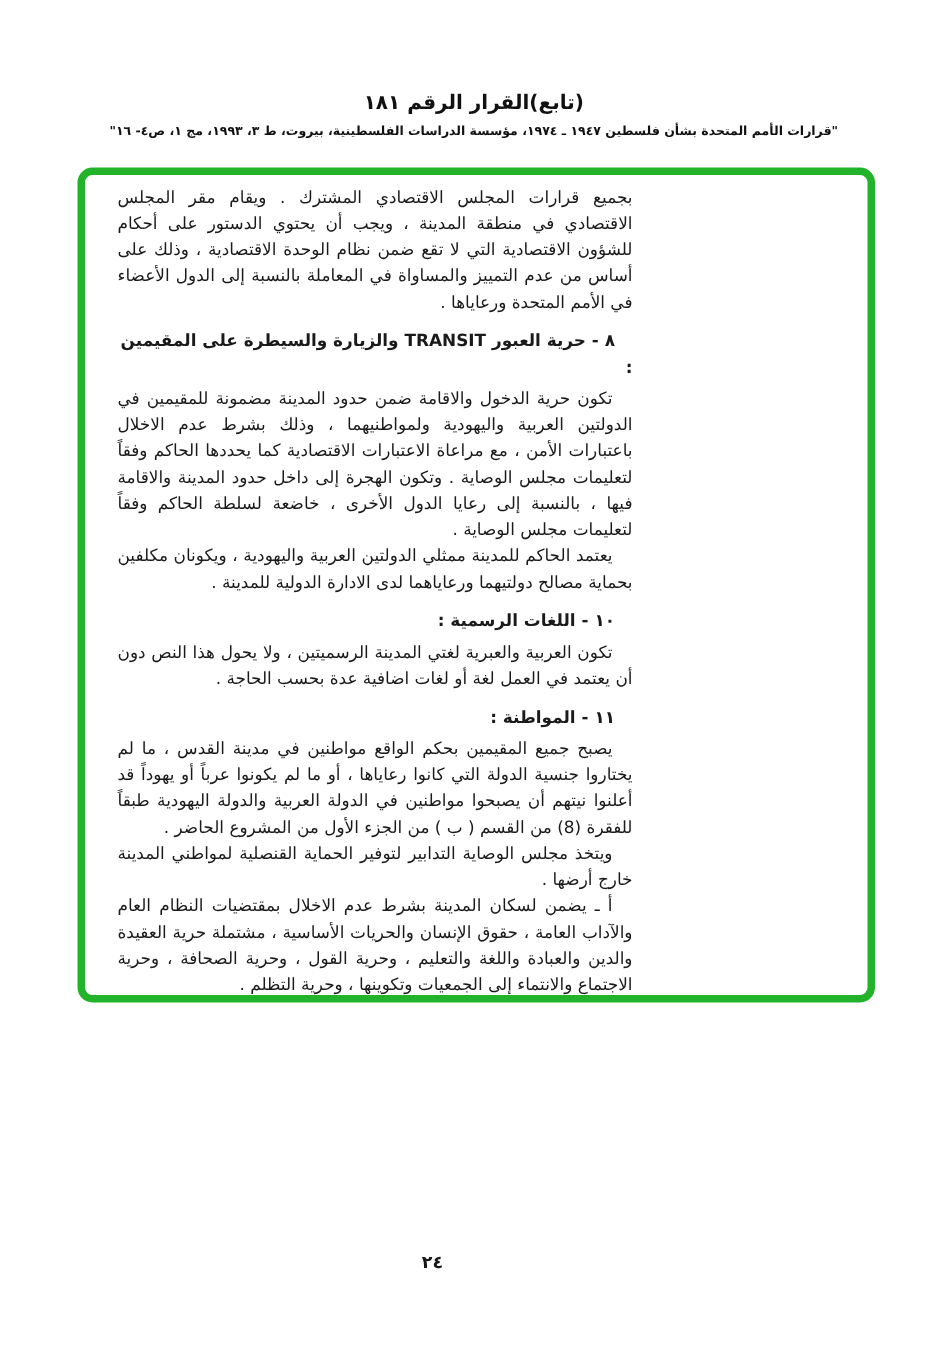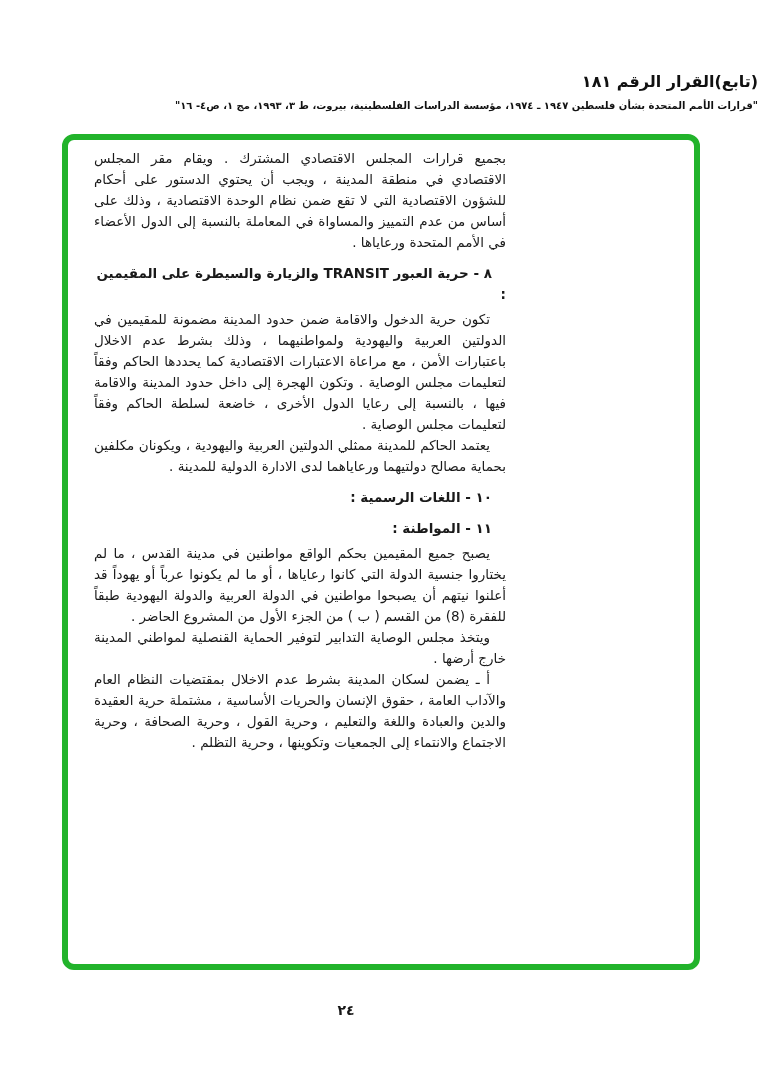--- a/index.html
+++ b/index.html
@@ -13,41 +13,41 @@
     position: relative;
     font-family: "DejaVu Sans", "Liberation Sans", sans-serif;
     color: #161616;
     overflow: hidden;
   }
   .page-header {
     position: absolute;
     top: 72px;
     left: 0;
     width: 758px;
-    text-align: right;
+    text-align: center;
     direction: rtl;
   }
   .doc-title {
     font-weight: bold;
     font-size: 16px;
     color: #111111;
   }
   .doc-citation {
     font-weight: bold;
     font-size: 10px;
     margin-top: 9px;
     color: #111111;
     letter-spacing: 0.2px;
   }
   .green-frame {
     position: absolute;
     left: 62px;
     top: 134px;
     width: 638px;
-    height: 836px;
+    height: 668px;
     box-sizing: border-box;
     border: 6px solid #22b32b;
     border-radius: 12px;
     background: #ffffff;
   }
   .text-col {
     position: absolute;
     left: 26px;
     top: 8px;
     width: 412px;
@@ -90,20 +90,21 @@
   <div class="doc-citation">"قرارات الأمم المتحدة بشأن فلسطين ١٩٤٧ ـ ١٩٧٤، مؤسسة الدراسات الفلسطينية، بيروت، ط ٣، ١٩٩٣، مج ١، ص٤- ١٦"</div>
 </header>
 
 <div class="green-frame">
   <div class="text-col">
     <p class="para">بجميع قرارات المجلس الاقتصادي المشترك . ويقام مقر المجلس الاقتصادي في منطقة المدينة ، ويجب أن يحتوي الدستور على أحكام للشؤون الاقتصادية التي لا تقع ضمن نظام الوحدة الاقتصادية ، وذلك على أساس من عدم التمييز والمساواة في المعاملة بالنسبة إلى الدول الأعضاء في الأمم المتحدة ورعاياها .</p>
     <p class="heading">٨ - حرية العبور TRANSIT والزيارة والسيطرة على المقيمين :</p>
     <p class="para indent">تكون حرية الدخول والاقامة ضمن حدود المدينة مضمونة للمقيمين في الدولتين العربية واليهودية ولمواطنيهما ، وذلك بشرط عدم الاخلال باعتبارات الأمن ، مع مراعاة الاعتبارات الاقتصادية كما يحددها الحاكم وفقاً لتعليمات مجلس الوصاية . وتكون الهجرة إلى داخل حدود المدينة والاقامة فيها ، بالنسبة إلى رعايا الدول الأخرى ، خاضعة لسلطة الحاكم وفقاً لتعليمات مجلس الوصاية .</p>
     <p class="para indent">يعتمد الحاكم للمدينة ممثلي الدولتين العربية واليهودية ، ويكونان مكلفين بحماية مصالح دولتيهما ورعاياهما لدى الادارة الدولية للمدينة .</p>
     <p class="heading">١٠ - اللغات الرسمية :</p>
+    <p class="para indent">تكون العربية والعبرية لغتي المدينة الرسميتين ، ولا يحول هذا النص دون أن يعتمد في العمل لغة أو لغات اضافية عدة بحسب الحاجة .</p>
     <p class="heading">١١ - المواطنة :</p>
     <p class="para indent">يصبح جميع المقيمين بحكم الواقع مواطنين في مدينة القدس ، ما لم يختاروا جنسية الدولة التي كانوا رعاياها ، أو ما لم يكونوا عرباً أو يهوداً قد أعلنوا نيتهم أن يصبحوا مواطنين في الدولة العربية والدولة اليهودية طبقاً للفقرة (8) من القسم ( ب ) من الجزء الأول من المشروع الحاضر .</p>
     <p class="para indent">ويتخذ مجلس الوصاية التدابير لتوفير الحماية القنصلية لمواطني المدينة خارج أرضها .</p>
     <p class="para indent">أ ـ يضمن لسكان المدينة بشرط عدم الاخلال بمقتضيات النظام العام والآداب العامة ، حقوق الإنسان والحريات الأساسية ، مشتملة حرية العقيدة والدين والعبادة واللغة والتعليم ، وحرية القول ، وحرية الصحافة ، وحرية الاجتماع والانتماء إلى الجمعيات وتكوينها ، وحرية التظلم .</p>
   </div>
 </div>
 
 <div class="page-num">٢٤</div>
 
 </body></html>

